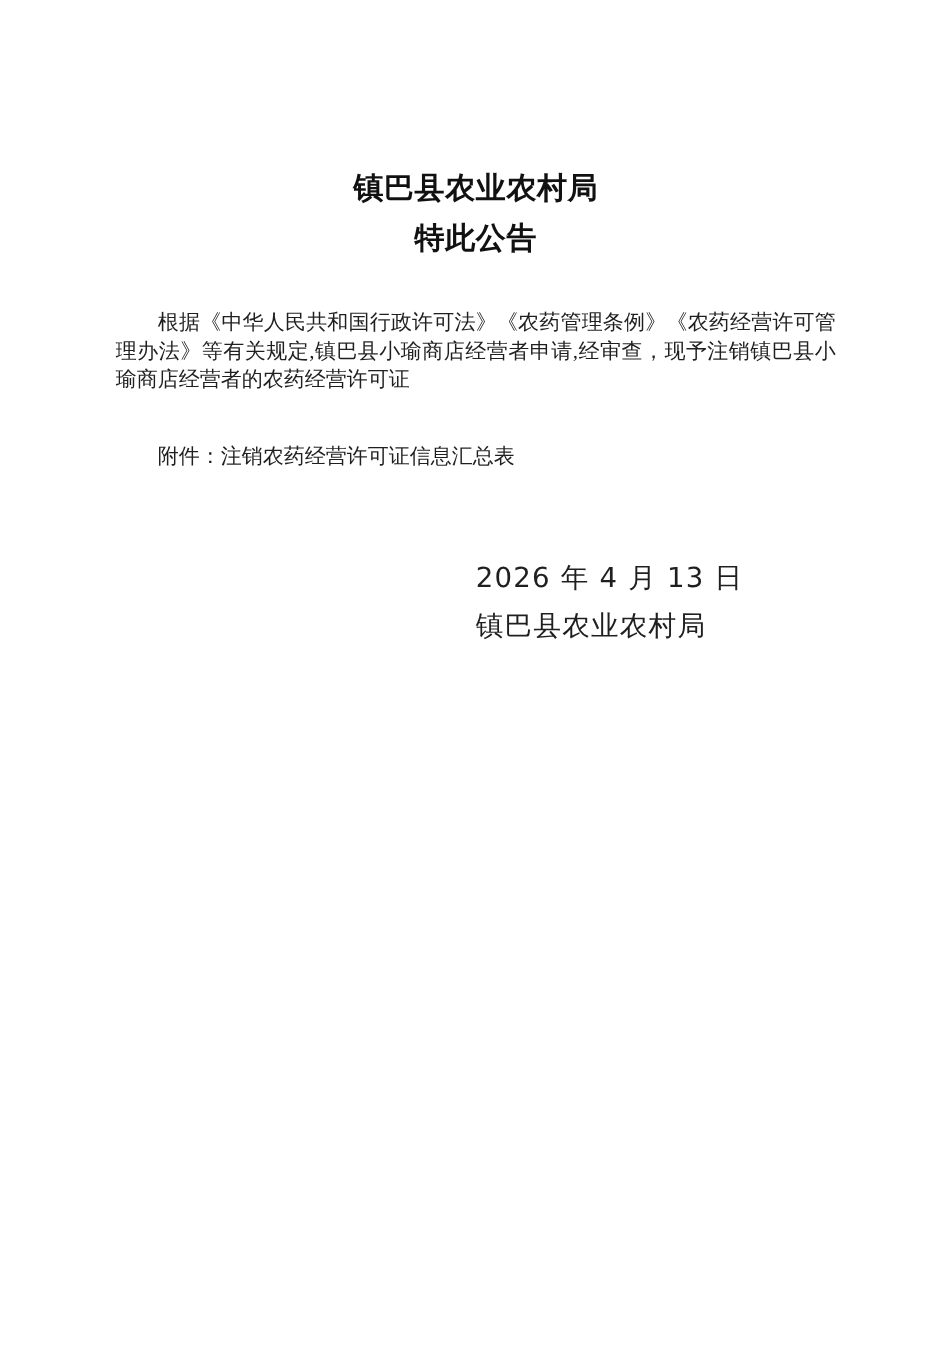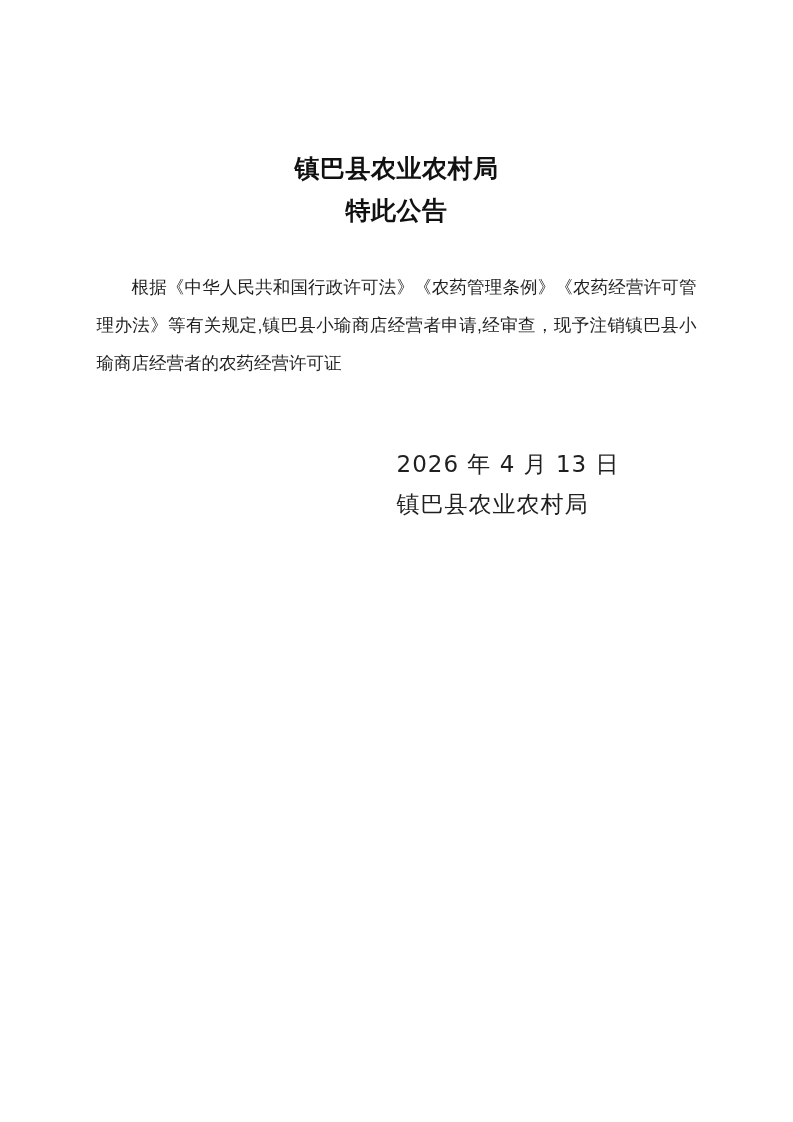--- a/index.html
+++ b/index.html
@@ -12,21 +12,21 @@
     height: 1122px;
     font-family: "DejaVu Serif", "Liberation Serif", serif;
     color: #1a1a1a;
     position: relative;
     overflow: hidden;
   }
   .page {
     box-sizing: border-box;
     width: 793px;
     height: 1122px;
-    padding: 12px;
+    padding: 0;
     position: relative;
   }
   .doc-title {
     margin: 0;
     padding-top: 136px;
     text-align: center;
     font-family: "DejaVu Sans", "Liberation Sans", sans-serif;
     font-weight: bold;
     font-size: 25px;
     line-height: 42px;
@@ -36,23 +36,23 @@
   .doc-title .line {
     display: block;
     white-space: nowrap;
   }
   .body-block {
     margin: 0 auto;
     padding-top: 36px;
     width: 600px;
   }
   .para {
-    font-family: Liberation Sans, sans-serif;
+    font-family: Liberation Serif, serif;
     font-size: 17.5px;
-    line-height: 38px;
+    line-height: 24px;
     color: #1f1f1f;
     text-align: justify;
     text-justify: inter-ideograph;
     margin: 0;
   }
   .para.indent {
     text-indent: 2em;
   }
   .attachment {
     margin: 0 auto;
@@ -87,19 +87,20 @@
 
   <h1 class="doc-title">
     <span class="line">镇巴县农业农村局</span>
     <span class="line">特此公告</span>
   </h1>
 
   <div class="body-block">
     <p class="para indent">根据《中华人民共和国行政许可法》《农药管理条例》《农药经营许可管理办法》等有关规定,镇巴县小瑜商店经营者申请,经审查，现予注销镇巴县小瑜商店经营者的农药经营许可证</p>
   </div>
 
+  <div class="attachment">附件：注销农药经营许可证信息汇总表</div>
 
   <div class="signature-block">
     <div class="signature-line">2026 年 4 月 13 日</div>
     <div class="signature-line">镇巴县农业农村局</div>
   </div>
 
 </div>
 
 </body></html>

